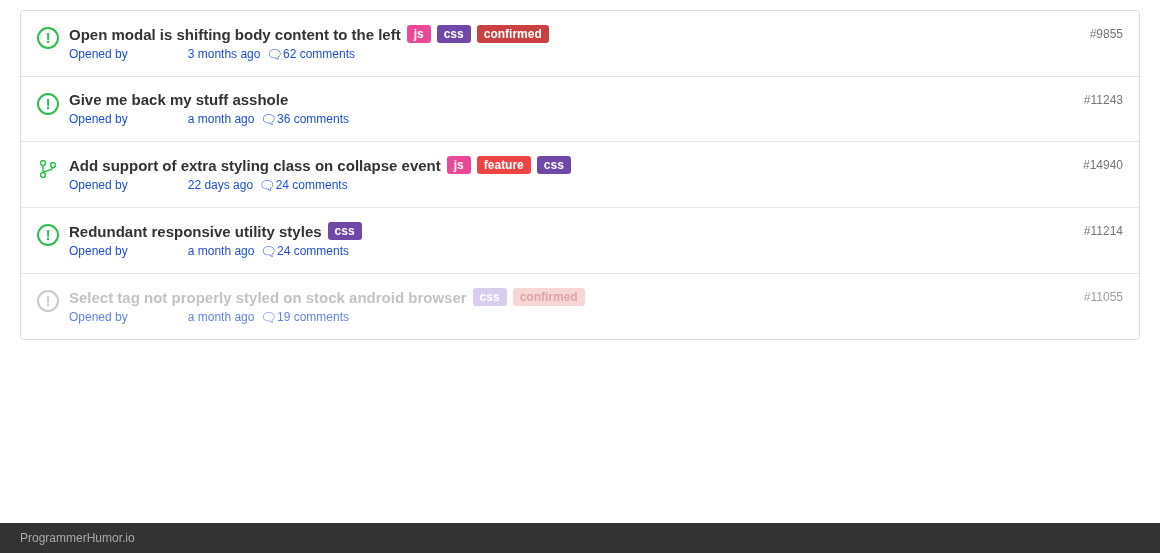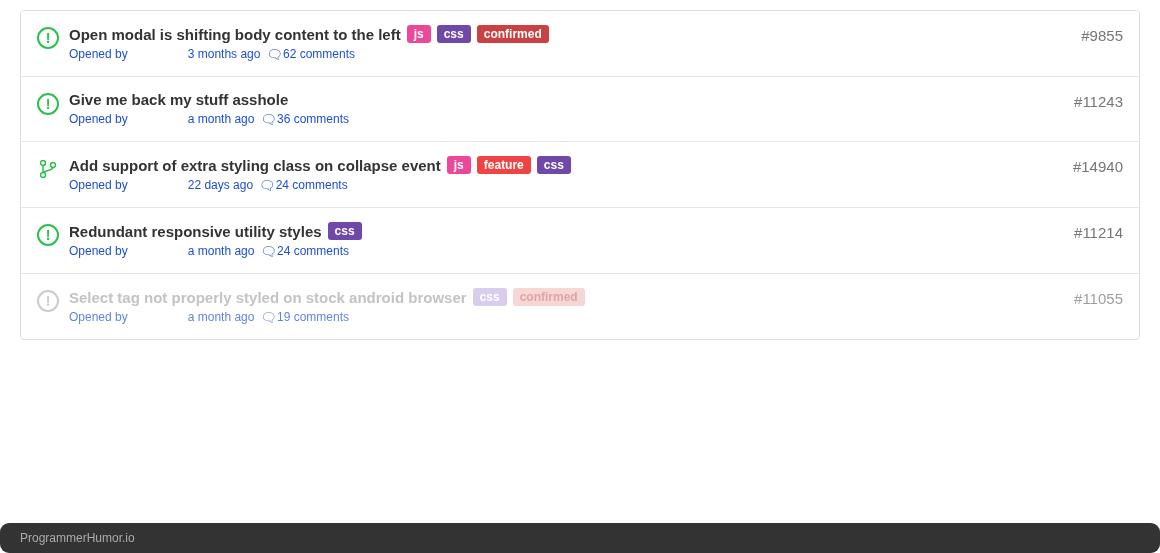--- a/index.html
+++ b/index.html
@@ -99,35 +99,34 @@
       color: #1d4ed8;
       display: flex;
     }
     .issue-meta .comment-icon {
       display: inline-block;
       font-size: 13px;
       margin-left: 6px;
     }
     .issue-number {
       flex-shrink: 0;
-      font-size: 15px;
+      font-size: 12px;
       color: #767676;
       margin-left: 16px;
       margin-top: 2px;
       white-space: nowrap;
     }
     .footer-bar {
       background: #333;
       color: #aaa;
       font-size: 12px;
       padding: 8px 20px;
       position: fixed;
       bottom: 0;
       width: 1160px;
-      border-radius: 9px;
     }
     .spacer { display: inline-block; width: 60px; }
   </style>
 </head>
 <body>
 
 <div class="issues-list">
 <div class="issue-row">
       <div class="issue-icon">
         <div class="icon-circle">!</div>

